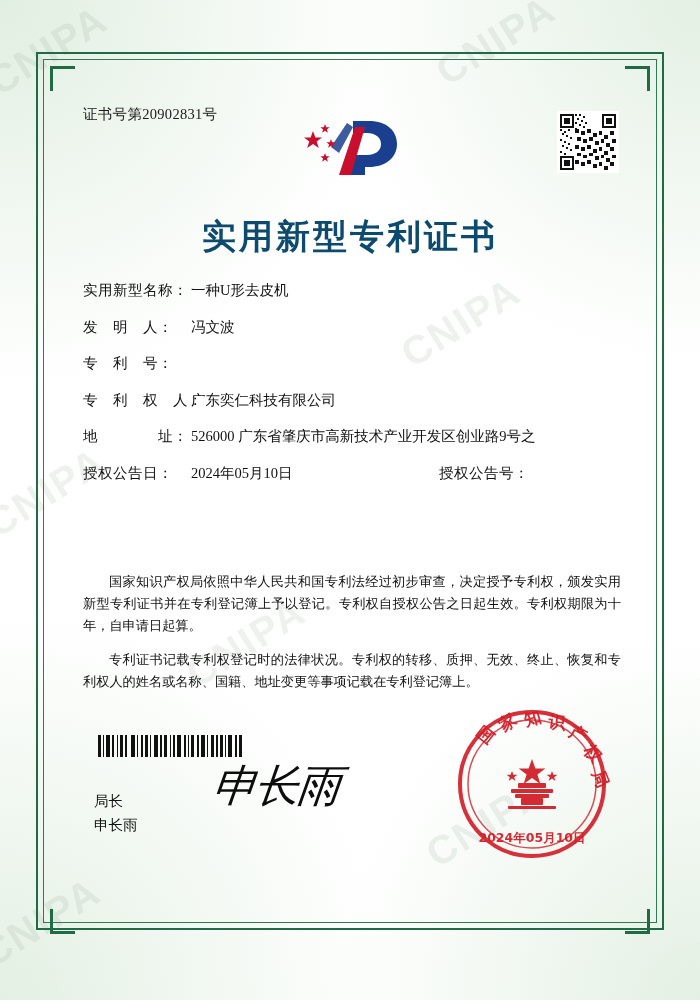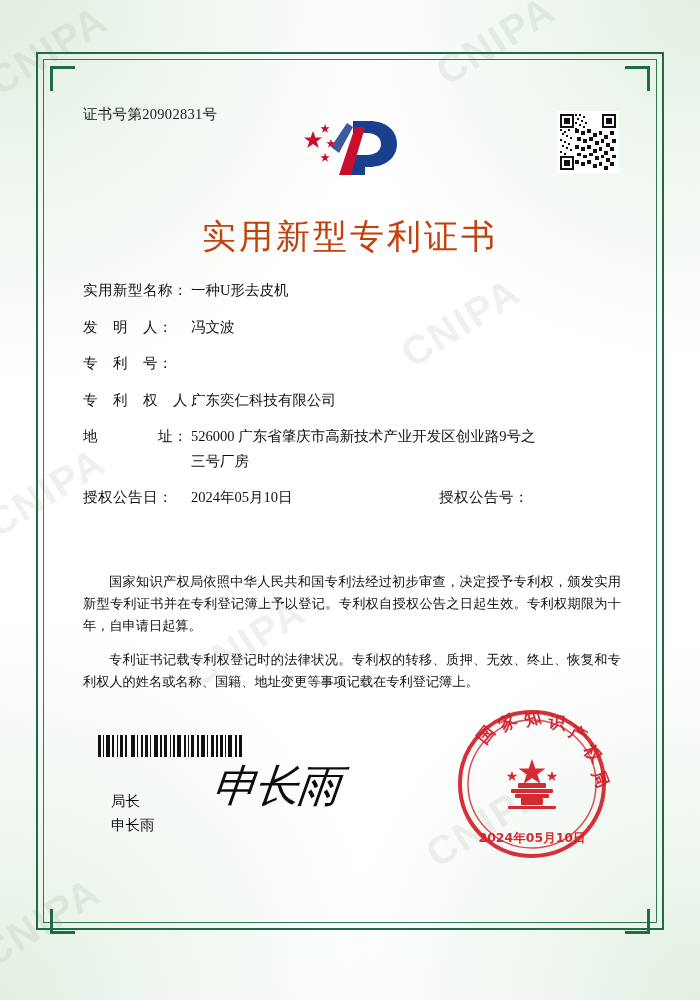--- a/index.html
+++ b/index.html
@@ -107,23 +107,23 @@
     box-sizing: border-box;
   }
   .qr svg { display: block; }
 
   .doc-title {
     position: absolute;
     left: 0; right: 0;
     top: 155px;
     text-align: center;
     font-size: 34px;
-    font-weight: normal;
+    font-weight: bold;
     letter-spacing: 3px;
-    color: #c2410c;
+    color: #0c4a6e;
     font-family: "DejaVu Serif", "Liberation Serif", serif;
   }
 
   .fields {
     position: absolute;
     left: 40px;
     top: 222px;
     width: 540px;
     font-size: 14.5px;
     color: #111;
@@ -201,21 +201,21 @@
     font-size: 44px;
     color: #0d0d0d;
     font-style: italic;
     letter-spacing: -2px;
     transform: skewX(-6deg);
     white-space: nowrap;
   }
 
   .director {
     position: absolute;
-    left: 68px;
+    left: 51px;
     top: 730px;
     font-size: 14.5px;
     line-height: 24px;
     color: #111;
   }
 
   
   .seal {
     position: absolute;
     right: 40px;
@@ -388,21 +388,20 @@
 
       <div class="field">
         <span class="flabel">专　利　权　人：</span>
         <span class="fvalue">广东奕仁科技有限公司</span>
       </div>
 
       <div class="field">
         <span class="flabel">地　　　　址：</span>
         <span class="fvalue">526000 广东省肇庆市高新技术产业开发区创业路9号之</span>
       </div>
-      <div class="addr-second">三号厂房</div>
 
       <div class="field-row2">
         <span class="flabel">授权公告日：</span>
         <span class="fvalue-a">2024年05月10日</span>
         <span class="flabel-b">授权公告号：</span>
       </div>
 
     </div>
 
     <div class="paragraphs">

